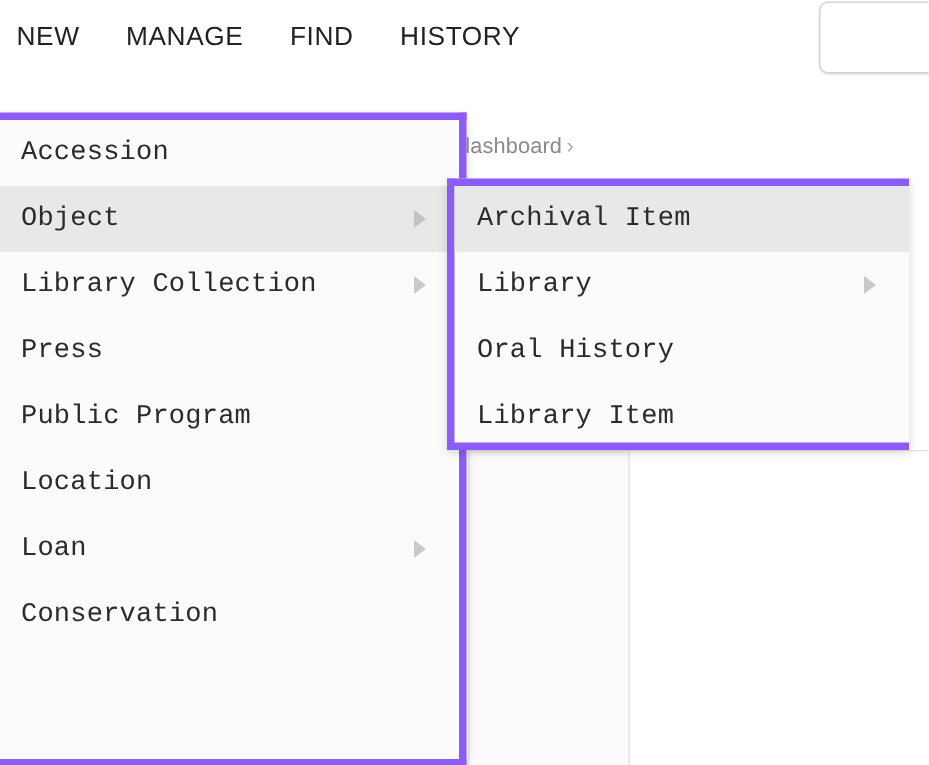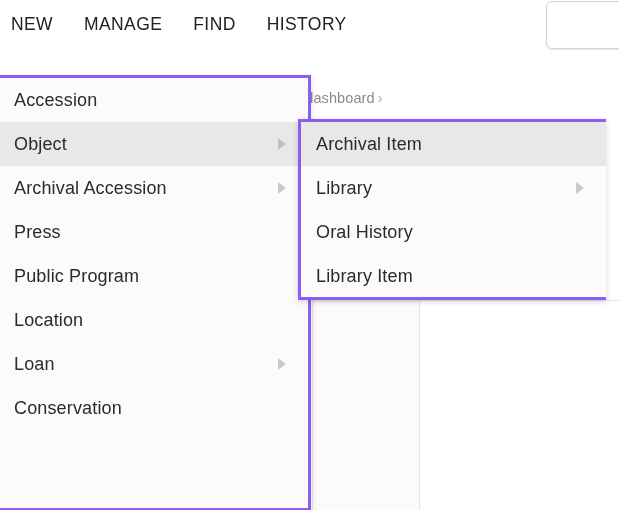--- a/index.html
+++ b/index.html
@@ -104,23 +104,24 @@
     top: 0;
     right: 0;
     bottom: 0;
     background: #ffffff;
   }
 
   
   .menu {
     position: absolute;
     background: #fbfbfb;
-    border: 3px solid #8b5cf6;
+    border: 5px solid #8b5cf6;
     box-sizing: border-box;
     box-shadow: 0 2px 6px rgba(0,0,0,0.16);
+    font-family: Liberation Mono, monospace;
   }
   .menu-primary {
     left: -1px;
     top: 75px;
     width: 312px;
     height: 436px;
     border-left: none;
   }
   .menu-secondary {
     left: 298px;
@@ -192,21 +193,21 @@
   <div class="menu menu-primary">
     <div class="menu-list" id="primary-menu-list">
         <div class="menu-item">
           <span class="menu-item-label">Accession</span>
         </div>
         <div class="menu-item selected">
           <span class="menu-item-label">Object</span>
           <span class="submenu-arrow"></span>
         </div>
         <div class="menu-item">
-          <span class="menu-item-label">Archival Accession</span>
+          <span class="menu-item-label">Library Collection</span>
           <span class="submenu-arrow"></span>
         </div>
         <div class="menu-item">
           <span class="menu-item-label">Press</span>
         </div>
         <div class="menu-item">
           <span class="menu-item-label">Public Program</span>
         </div>
         <div class="menu-item">
           <span class="menu-item-label">Location</span>

